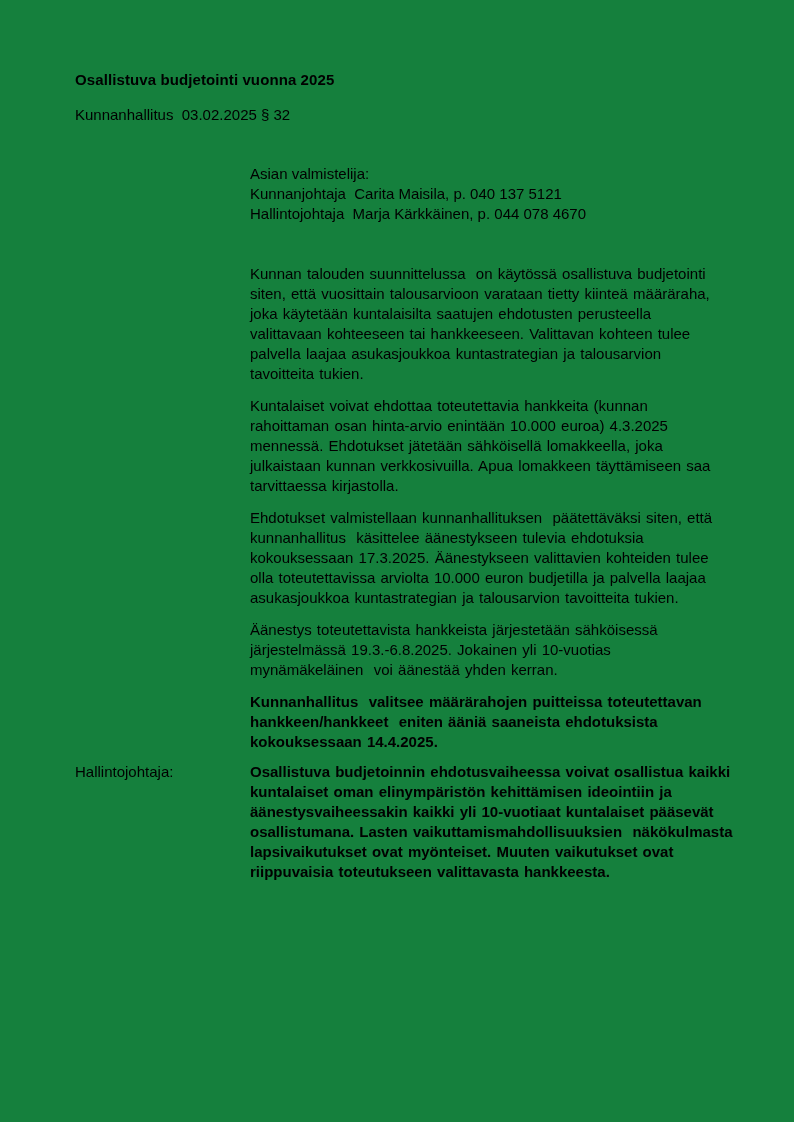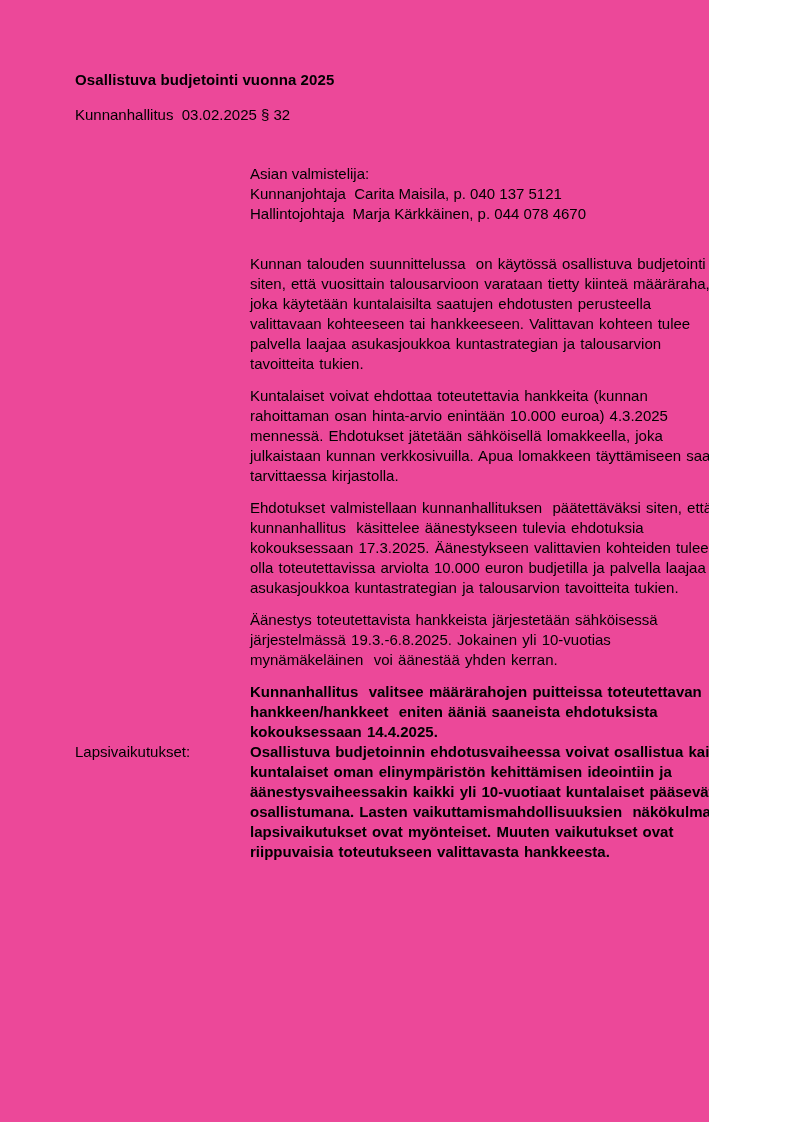--- a/index.html
+++ b/index.html
@@ -2,23 +2,23 @@
 <html><head>
   <meta charset="utf-8">
   <style>
     html, body {
       margin: 0;
       padding: 0;
       background: #ffffff;
     }
     .page {
       position: relative;
-      width: 709px;
+      width: 794px;
       height: 1122px;
-      background: #ec4899;
+      background: #15803d;
       box-sizing: border-box;
       padding: 70px 28px 0 75px;
       font-family: "Liberation Sans", "DejaVu Sans", sans-serif;
       font-size: 15px;
       line-height: 20px;
       color: #000000;
       overflow: hidden;
     }
     .doc-title {
       font-size: 15px;
@@ -28,20 +28,21 @@
       white-space: pre-wrap;
       letter-spacing: 0.1px;
     }
     .doc-subtitle {
       margin: 0 0 39px 0;
       white-space: pre-wrap;
     }
     .row {
       display: flex;
       align-items: flex-start;
+      margin-top: 10px;
     }
     .label-col {
       width: 175px;
       flex: 0 0 175px;
       white-space: pre-wrap;
     }
     .content-col {
       width: 508px;
       flex: 0 0 508px;
     }
@@ -99,21 +100,21 @@
       <p class="para">Äänestys toteutettavista hankkeista järjestetään sähköisessä
 järjestelmässä 19.3.-6.8.2025. Jokainen yli 10-vuotias
 mynämäkeläinen  voi äänestää yhden kerran.</p>
       <p class="para">Kunnanhallitus  valitsee määrärahojen puitteissa toteutettavan
 hankkeen/hankkeet  eniten ääniä saaneista ehdotuksista
 kokouksessaan 14.4.2025.</p>
     </div>
   </div>
 
   <div class="row">
-    <div class="label-col">Lapsivaikutukset:</div>
+    <div class="label-col">Hallintojohtaja:</div>
     <div class="content-col">
       <p class="para">Osallistuva budjetoinnin ehdotusvaiheessa voivat osallistua kaikki
 kuntalaiset oman elinympäristön kehittämisen ideointiin ja
 äänestysvaiheessakin kaikki yli 10-vuotiaat kuntalaiset pääsevät
 osallistumana. Lasten vaikuttamismahdollisuuksien  näkökulmasta
 lapsivaikutukset ovat myönteiset. Muuten vaikutukset ovat
 riippuvaisia toteutukseen valittavasta hankkeesta.</p>
     </div>
   </div>
 

